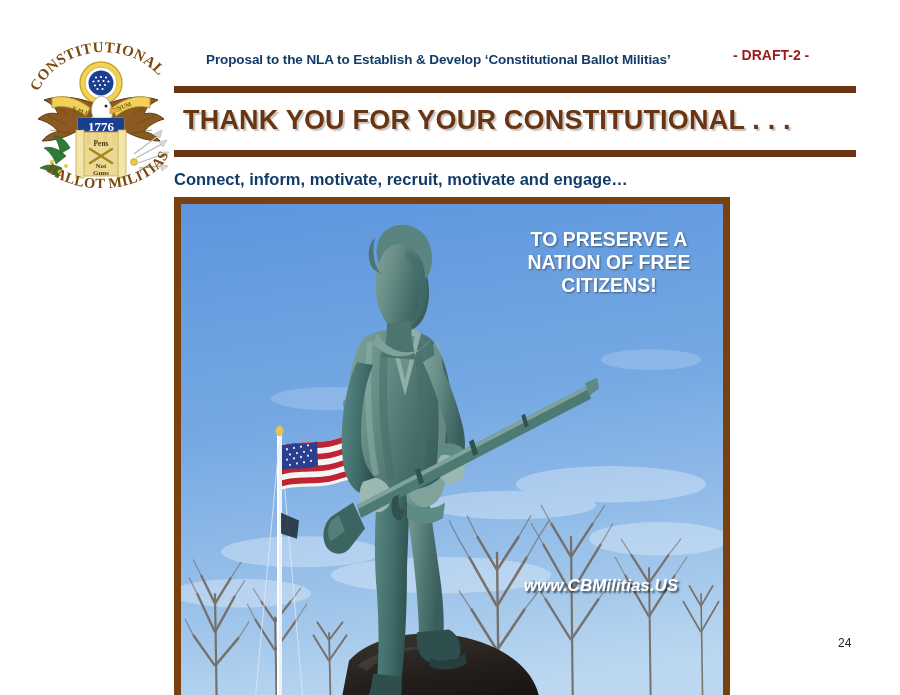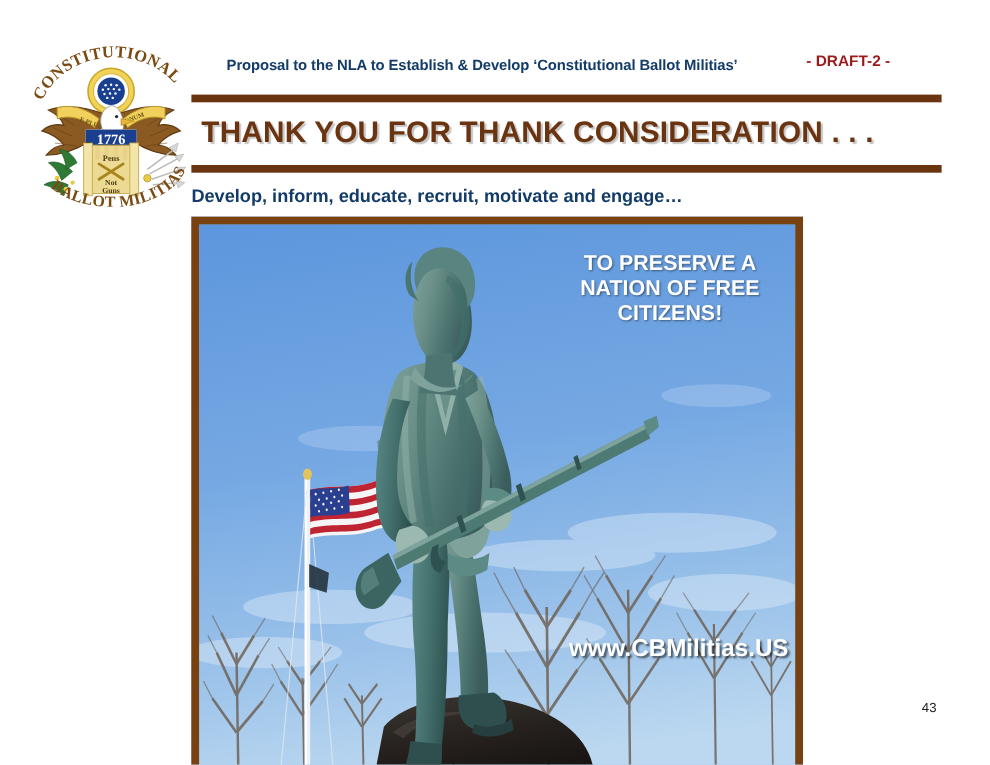--- a/index.html
+++ b/index.html
@@ -111,25 +111,26 @@
     line-height: 1.18;
     text-align: center;
   }
   #caption-top {
     left: 318px;
     top: 24px;
     width: 220px;
     font-size: 19.5px;
   }
   #caption-url {
-    left: 316px;
+    left: 300px;
     top: 372px;
     width: 240px;
-    font-size: 22px;
+    font-size: 17px;
     text-shadow: 2px 2px 2px rgba(0,0,0,0.6);
+    font-style: italic;
   }
 
   
   #page-number {
     position: absolute;
     left: 838px;
     top: 636px;
     font-size: 12px;
     color: #222222;
   }
@@ -250,23 +251,23 @@
   </svg>
 </div>
 
 <div id="header-title">Proposal to the NLA to Establish &amp; Develop ‘Constitutional Ballot Militias’</div>
 
 <div id="draft-badge">- DRAFT-2 -</div>
 
 <div id="rule-top" class="rule"></div>
 <div id="rule-bottom" class="rule"></div>
 
-<div id="slide-title">THANK YOU FOR THANK CONSIDERATION . . .</div>
-
-<div id="subtitle">Develop, inform, educate, recruit, motivate and engage…</div>
+<div id="slide-title">THANK YOU FOR YOUR CONSTITUTIONAL . . .</div>
+
+<div id="subtitle">Connect, inform, motivate, recruit, motivate and engage…</div>
 
 <div id="photo-frame">
   <div id="photo-canvas">
     <svg viewBox="0 0 542 400" preserveAspectRatio="none" xmlns="http://www.w3.org/2000/svg">
       <defs>
         <linearGradient id="sky" x1="0" y1="0" x2="0.15" y2="1">
           <stop offset="0%" stop-color="#5d96dd"></stop>
           <stop offset="45%" stop-color="#76a9e3"></stop>
           <stop offset="78%" stop-color="#9cc3ea"></stop>
           <stop offset="100%" stop-color="#bcd8f0"></stop>
@@ -544,13 +545,13 @@
 
       <rect x="0" y="386" width="542" height="14" fill="#000000" opacity="0.10"></rect>
     </svg>
   </div>
 
   <div id="caption-top" class="photo-caption">TO PRESERVE A NATION OF FREE CITIZENS!</div>
 
   <div id="caption-url" class="photo-caption">www.CBMilitias.US</div>
 </div>
 
-<div id="page-number">43</div>
+<div id="page-number">24</div>
 
 </body></html>

